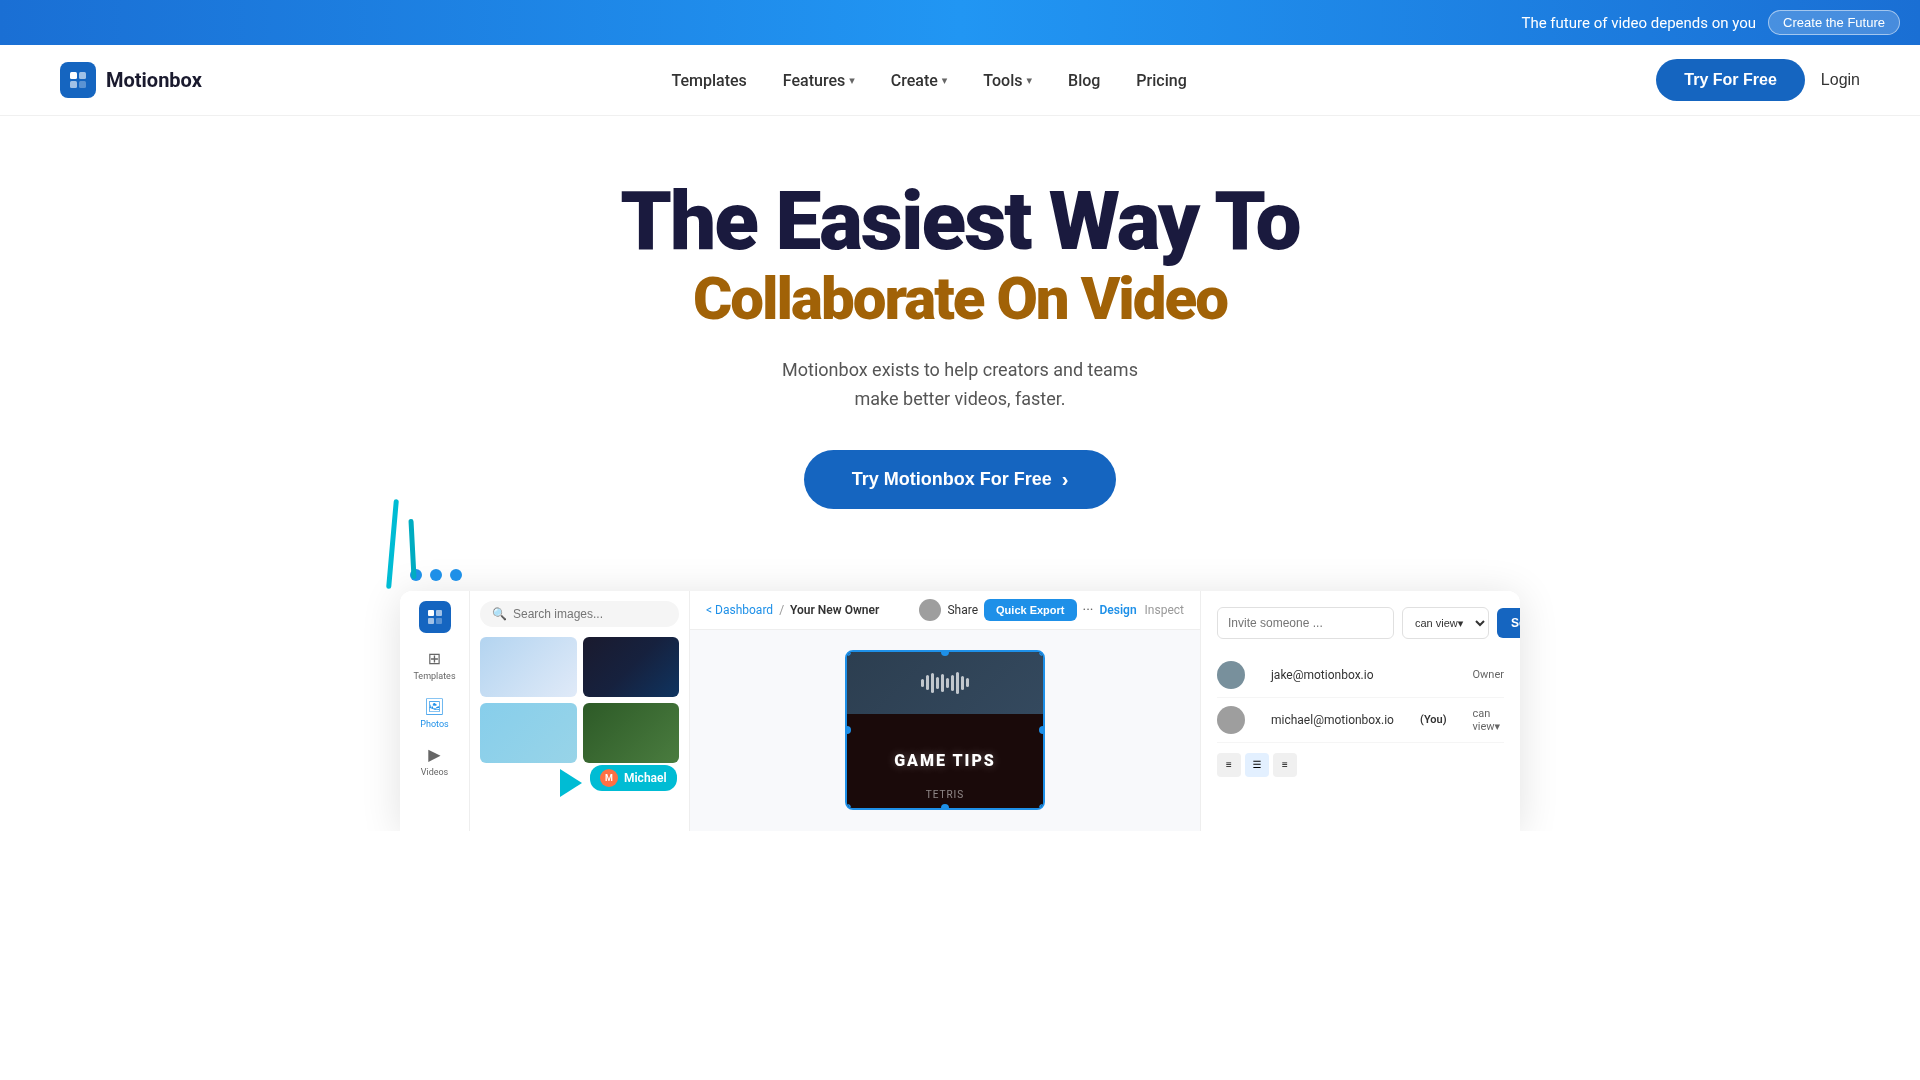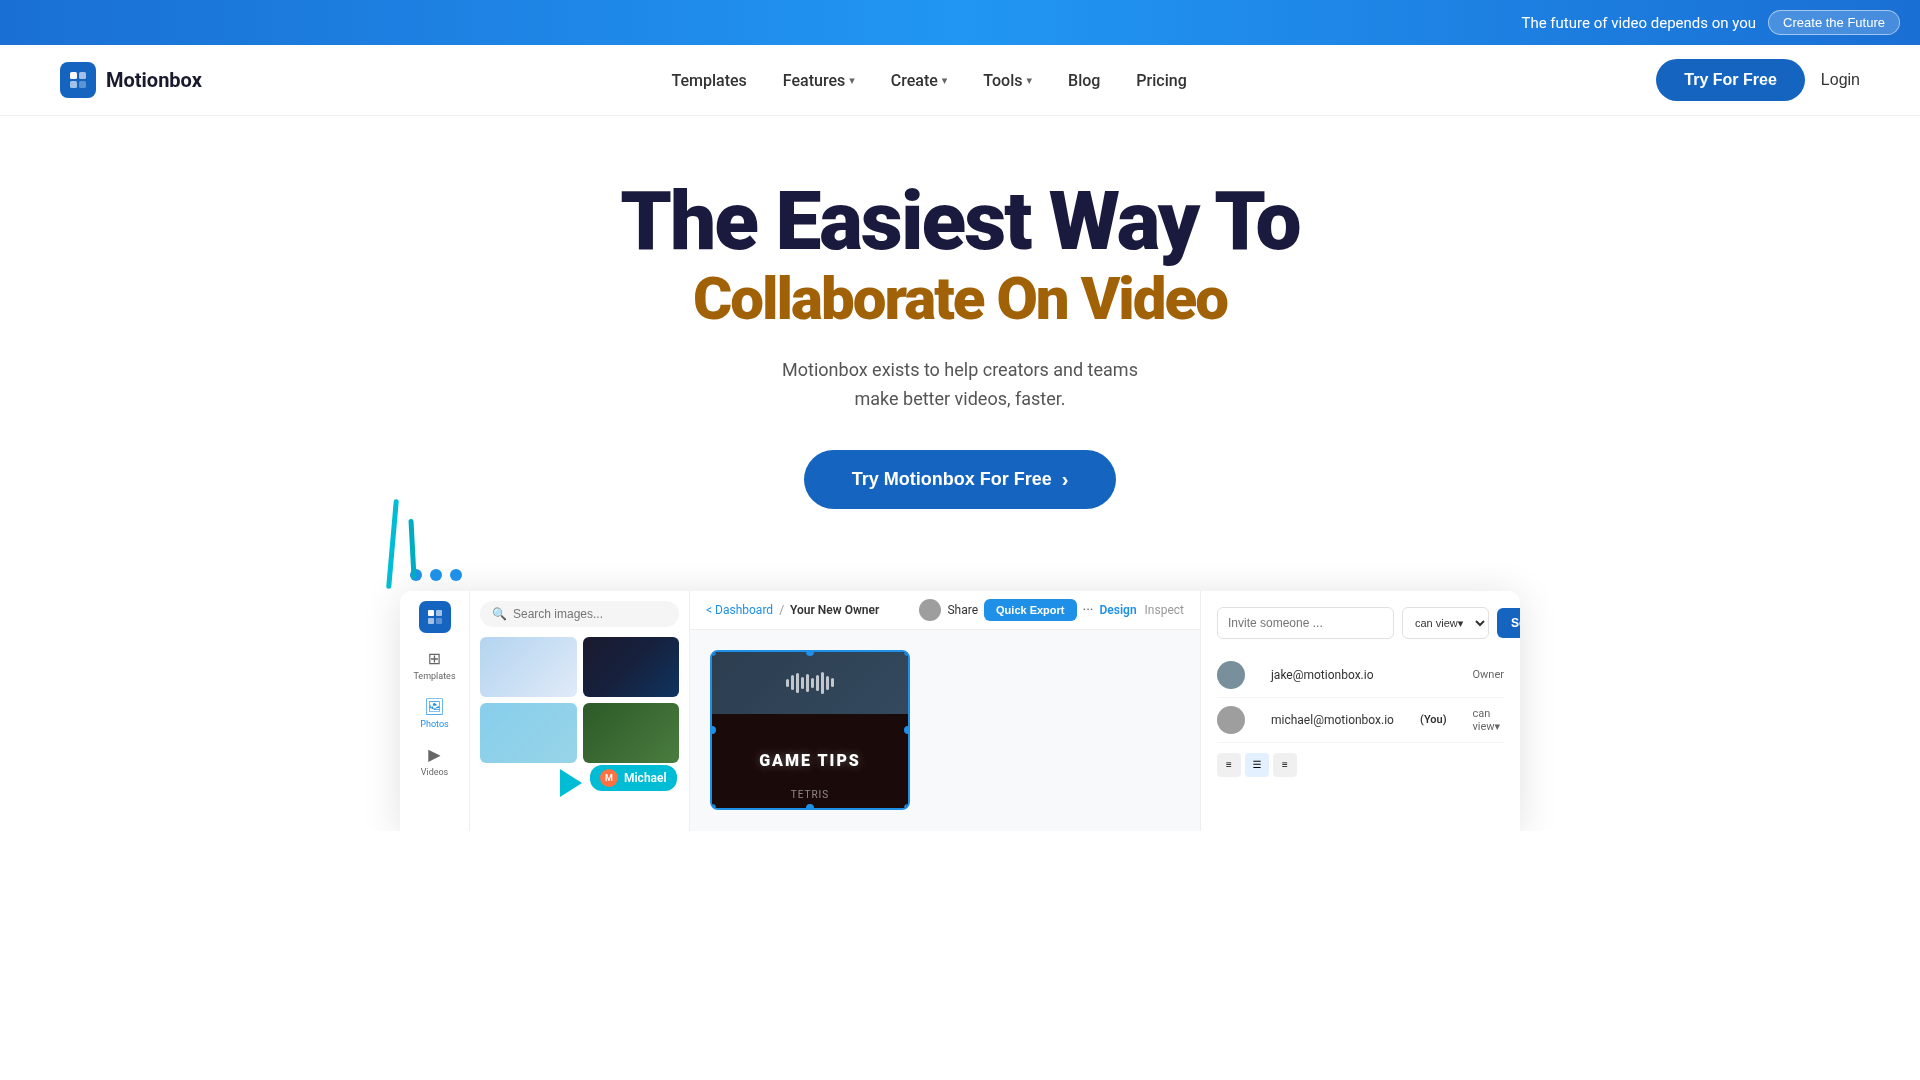--- a/index.html
+++ b/index.html
@@ -349,21 +349,21 @@
       gap: 8px;
       font-size: 12px;
     }
     .design-inspect .active-tab { color: #1e90e8; font-weight: 600; }
     .design-inspect .inactive-tab { color: #999; }
 
     
     .video-canvas {
       padding: 20px;
       display: flex;
-      justify-content: flex-start;
+      justify-content: center;
     }
     .video-frame {
       width: 200px;
       height: 160px;
       background: #111;
       border-radius: 8px;
       position: relative;
       overflow: hidden;
       border: 2px solid #1e90e8;
     }

